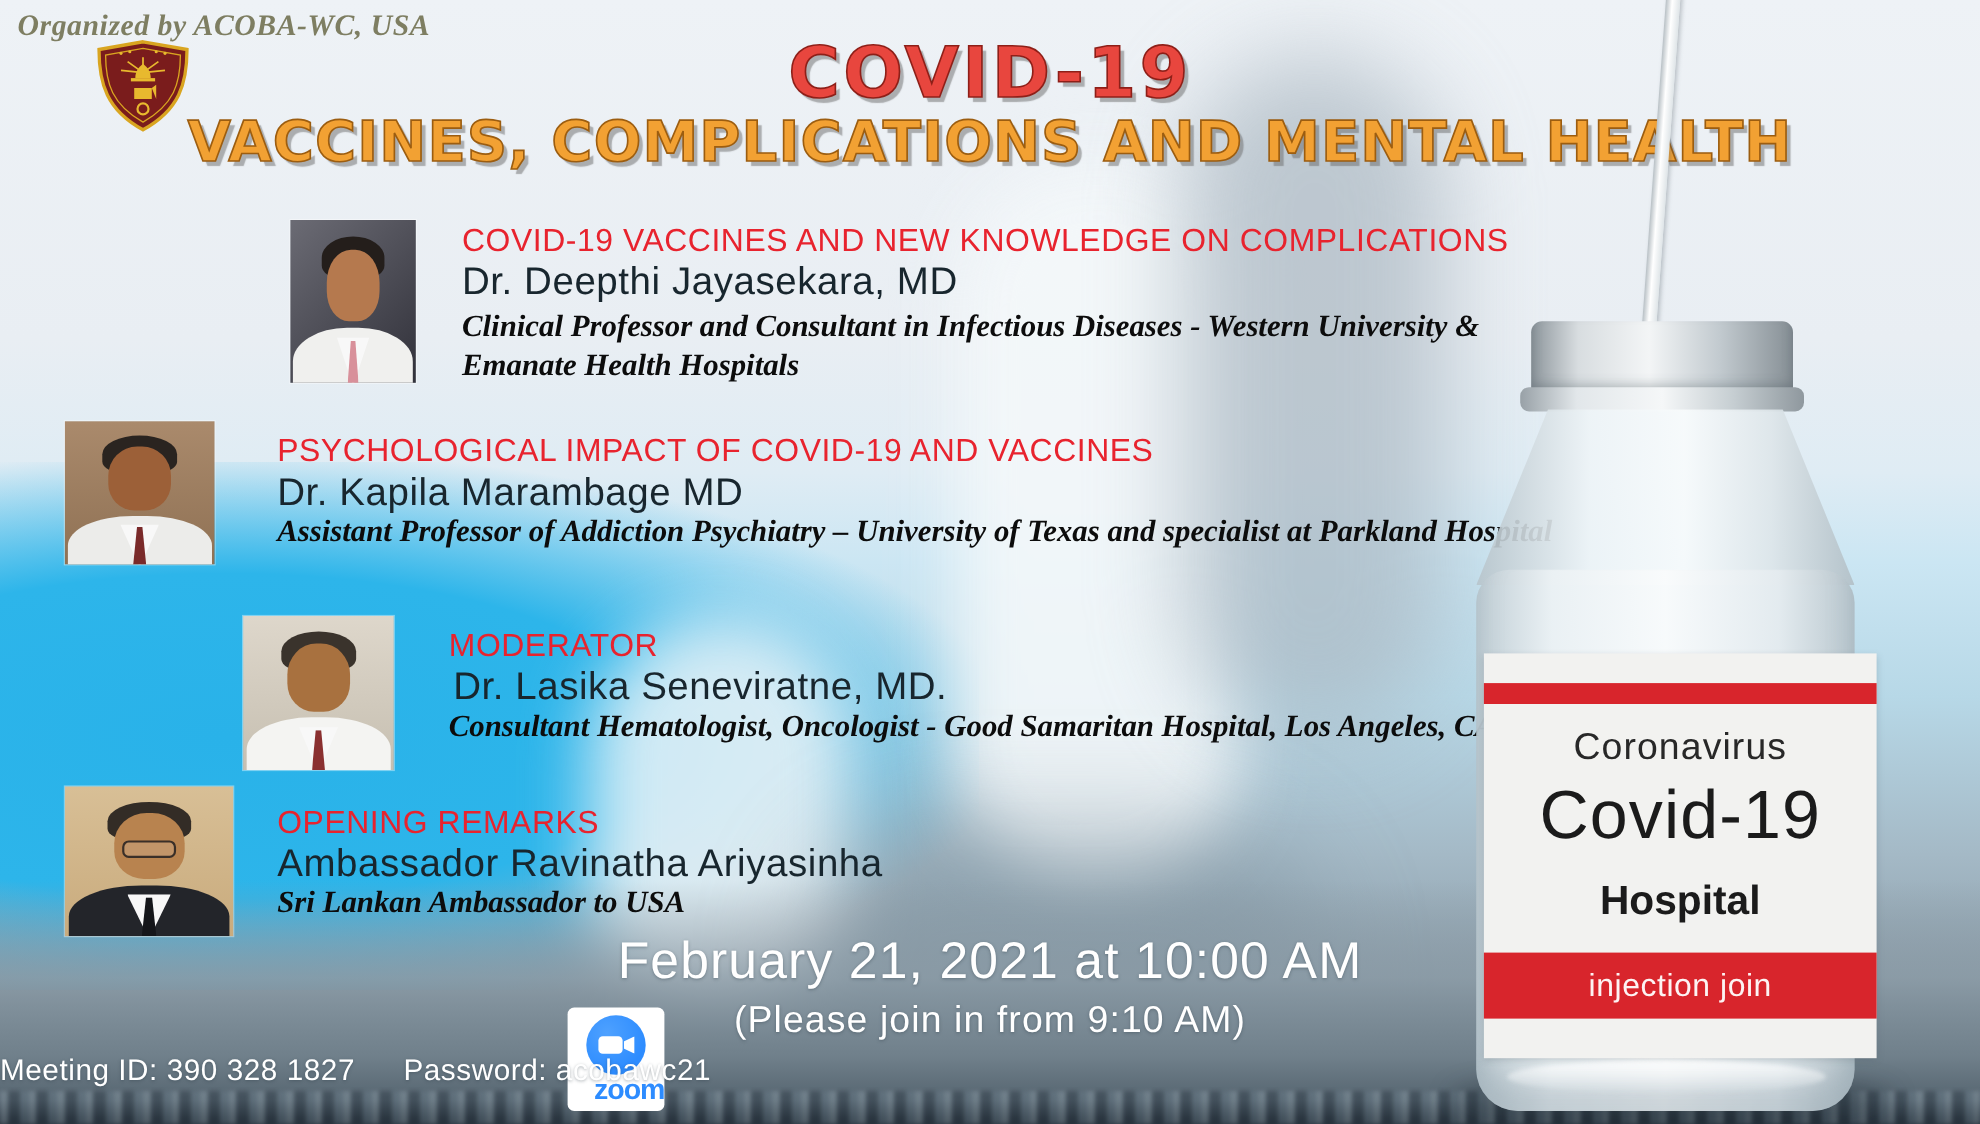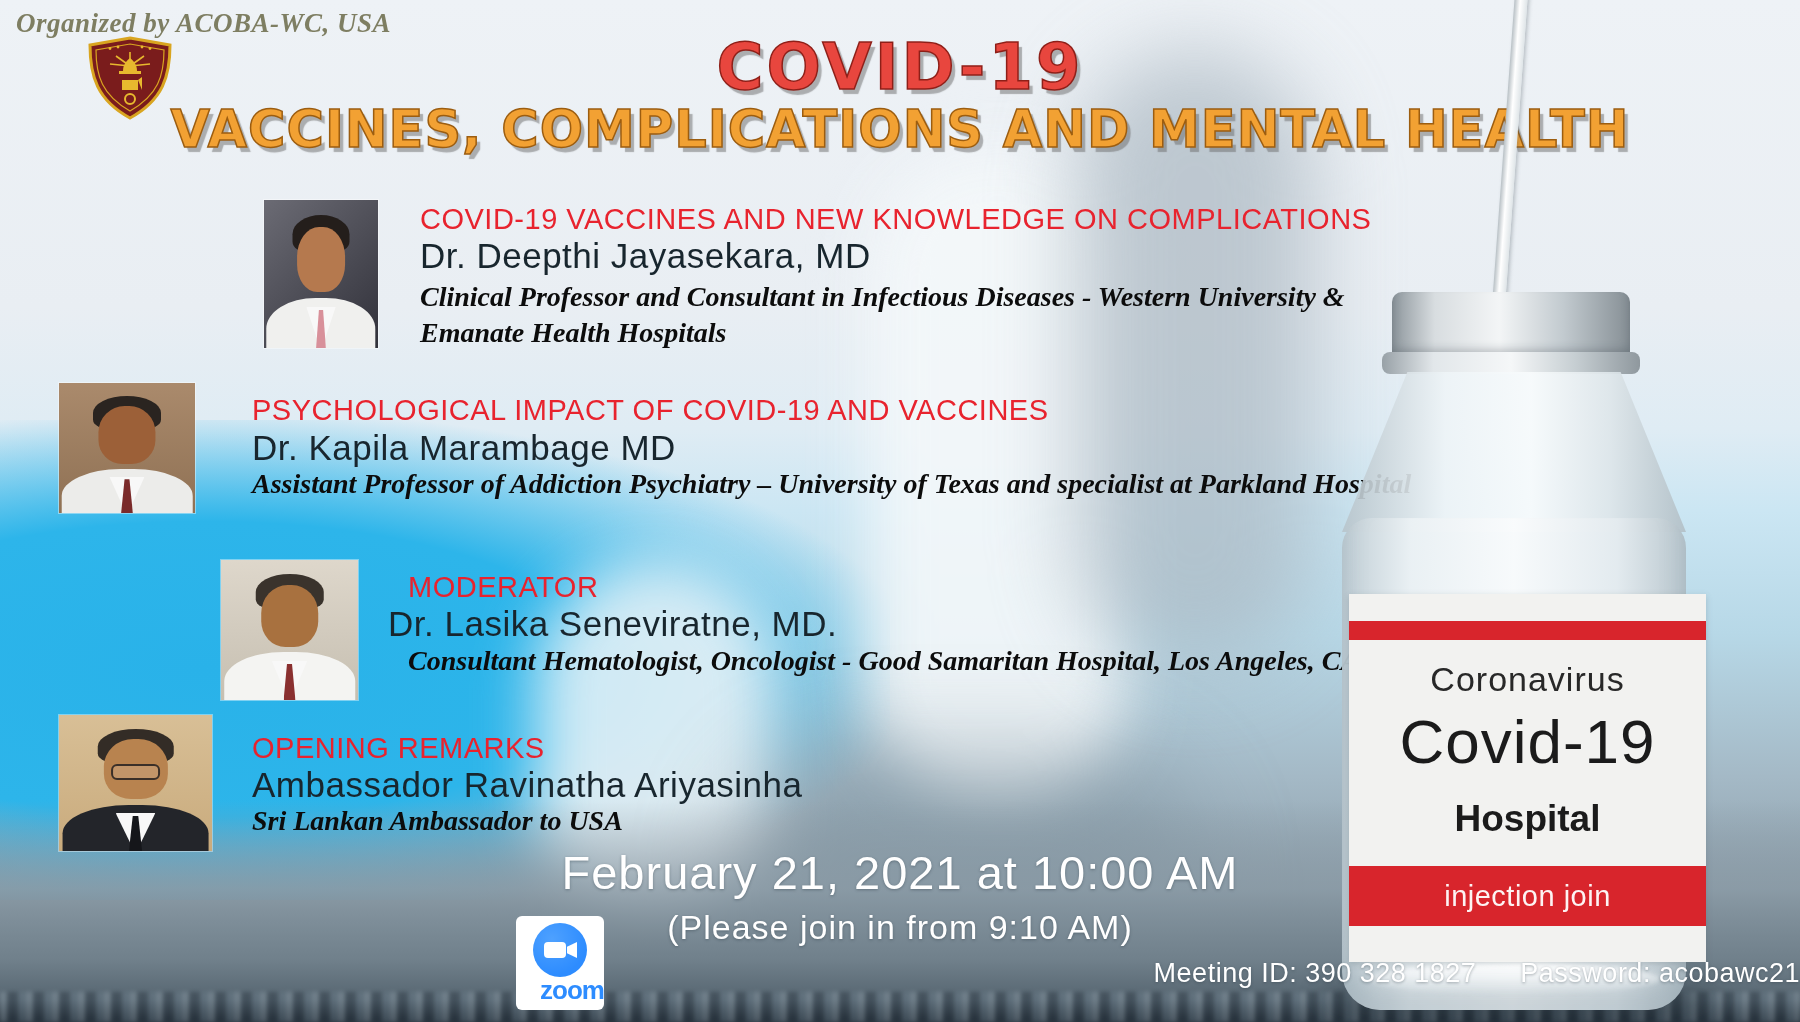--- a/index.html
+++ b/index.html
@@ -67,21 +67,21 @@
   .v4{background:linear-gradient(180deg,#d8bf96,#c9ab7d);}
   .v4 .p-hair{background:#332c26;} .v4 .p-head{background:#b8834f;}
   .v4 .p-torso{background:#23252a;} .v4 .p-tie{background:#15161a;}
   .p-glasses{left:50%; transform:translateX(-50%); top:36%; width:30%; height:9%;
     border:2px solid #3a2f28; border-radius:6px; background:rgba(255,255,255,.15);}
   
   .date-line{left:0; top:845px; width:1800px; text-align:center; color:#fff;
     font-size:47px; letter-spacing:1px; text-shadow:0 1px 3px rgba(40,55,65,.4);}
   .join-line{left:0; top:908px; width:1800px; text-align:center; color:#fff;
     font-size:34px; letter-spacing:1px; text-shadow:0 1px 3px rgba(40,55,65,.4);}
-  .meet-line{left:0; top:958px; width:1800px; display:flex; justify-content:flex-end; gap:44px;
+  .meet-line{left:0; top:958px; width:1800px; display:flex; justify-content:flex-start; gap:44px;
     color:#fff; font-size:27px; letter-spacing:.5px; text-shadow:0 1px 3px rgba(40,55,65,.4);}
   .zoom-badge{left:516px; top:916px; width:88px; height:94px; background:#fff; border-radius:6px;}
   .zoom-circle{position:absolute; left:50%; transform:translateX(-50%); top:7px; width:54px; height:54px;
     border-radius:50%; background:radial-gradient(circle at 35% 30%, #4ea1ff, #2d8cff 70%);}
   .zoom-cam{position:absolute; left:11px; top:19px; width:22px; height:16px; background:#fff; border-radius:4px;}
   .zoom-cam-tri{position:absolute; left:34px; top:19px; width:10px; height:16px; background:#fff;
     clip-path:polygon(100% 0,100% 100%,0 70%,0 30%);}
   .zoom-word{position:absolute; left:0; bottom:4px; width:100%; text-align:right;
     color:#2d8cff; font-weight:bold; font-size:26px; letter-spacing:-1px;}
   
@@ -180,21 +180,21 @@
   <div class="abs bio" style="left:252px; top:468px;">Assistant Professor of Addiction Psychiatry – University of Texas and specialist at Parkland Hospital</div>
 
   <div class="abs portrait v3" style="left:221px; top:560px; width:137px; height:140px;">
     <div class="p-hair"></div>
       <div class="p-head"></div>
       <div class="p-torso"></div>
     <div class="p-shirt"></div>
       <div class="p-tie"></div>
   </div>
   <div class="abs topic" style="left:408px; top:571px;">MODERATOR</div>
-  <div class="abs sname" style="left:388px; top:604px;">Dr. Lasika Seneviratne, MD.</div>
+  <div class="abs sname" style="left:412px; top:604px;">Dr. Lasika Seneviratne, MD.</div>
   <div class="abs bio" style="left:408px; top:645px;">Consultant Hematologist, Oncologist - Good Samaritan Hospital, Los Angeles, CA</div>
 
   <div class="abs portrait v4" style="left:59px; top:715px; width:153px; height:136px;">
     <div class="p-hair"></div>
       <div class="p-head"></div>
       <div class="p-glasses"></div>
     <div class="p-torso"></div>
       <div class="p-shirt"></div>
       <div class="p-tie"></div>
   </div>

